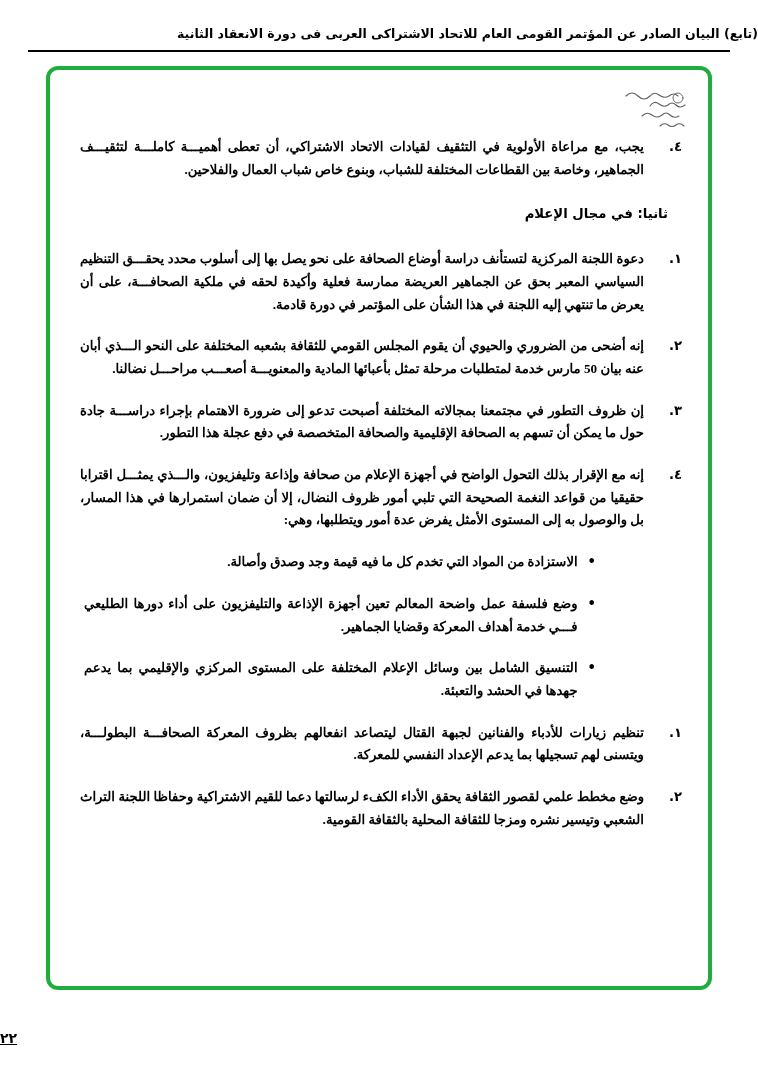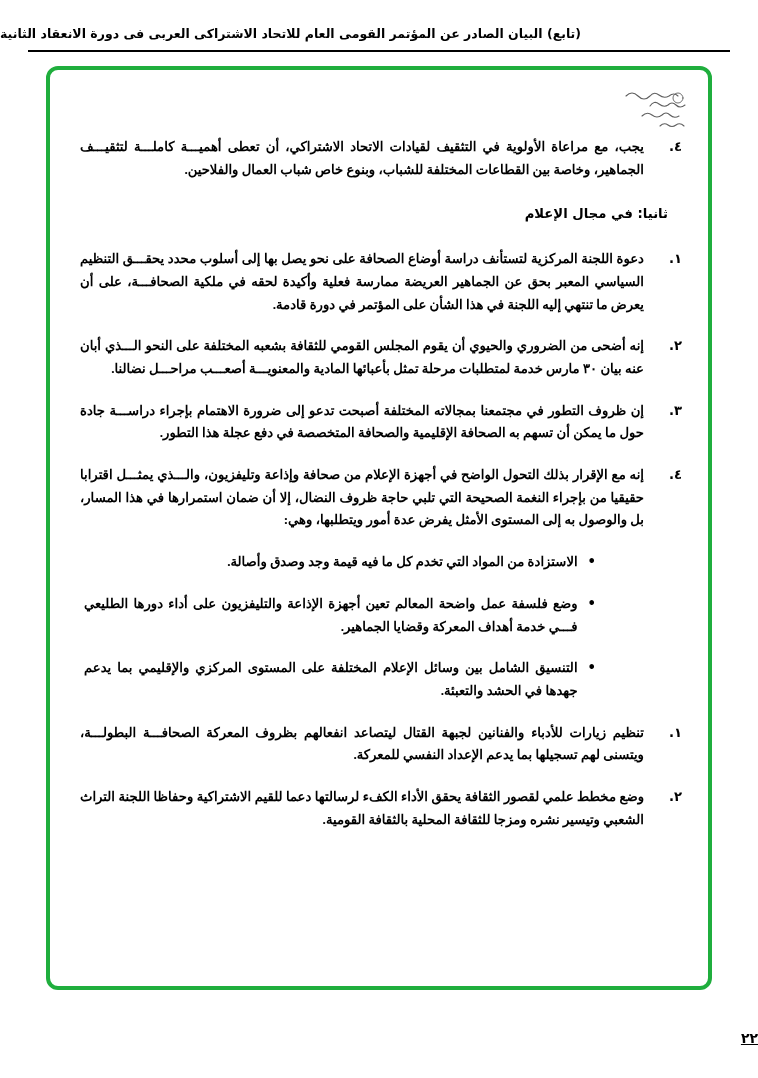--- a/index.html
+++ b/index.html
@@ -7,21 +7,21 @@
   html, body { width: 758px; background: #ffffff; }
   body {
     height: 1078px;
     position: relative;
     font-family: "DejaVu Sans", sans-serif;
     color: var(--ink);
     overflow: hidden;
   }
   .doc-header {
     padding-top: 26px;
-    text-align: left;
+    text-align: right;
     font-weight: bold;
     font-size: 12.5px;
     letter-spacing: 0.2px;
   }
   .header-rule {
     border: none;
     border-top: 2px solid #000;
     margin: 9px 28px 0 28px;
   }
   .green-box {
@@ -73,21 +73,21 @@
     gap: 10px;
     margin: 0 86px 19px 4px;
   }
   .bullet-row .marker { flex: 0 0 auto; }
   .bullet-row .txt { flex: 1 1 auto; font-family: Liberation Serif, serif; }
   .page-number {
     position: absolute;
     left: 0;
     right: 0;
     top: 1030px;
-    text-align: right;
+    text-align: left;
     font-weight: bold;
     font-size: 14px;
     text-decoration: underline;
   }
 </style>
 </head>
 <body>
 
 <div class="doc-header" dir="rtl">(تابع) البيان الصادر عن المؤتمر القومى العام للاتحاد الاشتراكى العربى فى دورة الانعقاد الثانية</div>
 <hr class="header-rule">
@@ -113,31 +113,31 @@
 
     <div class="section-title">ثانيا: في مجال الإعلام</div>
 
     <div class="item">
       <span class="num">١.</span>
       <div class="txt">دعوة اللجنة المركزية لتستأنف دراسة أوضاع الصحافة على نحو يصل بها إلى أسلوب محدد يحقـــق التنظيم السياسي المعبر بحق عن الجماهير العريضة ممارسة فعلية وأكيدة لحقه في ملكية الصحافـــة، على أن يعرض ما تنتهي إليه اللجنة في هذا الشأن على المؤتمر في دورة قادمة.</div>
     </div>
 
     <div class="item">
       <span class="num">٢.</span>
-      <div class="txt">إنه أضحى من الضروري والحيوي أن يقوم المجلس القومي للثقافة بشعبه المختلفة على النحو الـــذي أبان عنه بيان ٣٠ مارس خدمة لمتطلبات مرحلة تمثل بأعبائها المادية والمعنويـــة أصعـــب مراحـــل نضالنا.</div>
+      <div class="txt">إنه أضحى من الضروري والحيوي أن يقوم المجلس القومي للثقافة بشعبه المختلفة على النحو الـــذي أبان عنه بيان 50 مارس خدمة لمتطلبات مرحلة تمثل بأعبائها المادية والمعنويـــة أصعـــب مراحـــل نضالنا.</div>
     </div>
 
     <div class="item">
       <span class="num">٣.</span>
       <div class="txt">إن ظروف التطور في مجتمعنا بمجالاته المختلفة أصبحت تدعو إلى ضرورة الاهتمام بإجراء دراســـة جادة حول ما يمكن أن تسهم به الصحافة الإقليمية والصحافة المتخصصة في دفع عجلة هذا التطور.</div>
     </div>
 
     <div class="item">
       <span class="num">٤.</span>
-      <div class="txt">إنه مع الإقرار بذلك التحول الواضح في أجهزة الإعلام من صحافة وإذاعة وتليفزيون، والـــذي يمثـــل اقترابا حقيقيا من بإجراء النغمة الصحيحة التي تلبي حاجة ظروف النضال، إلا أن ضمان استمرارها في هذا المسار، بل والوصول به إلى المستوى الأمثل يفرض عدة أمور ويتطلبها، وهي:</div>
+      <div class="txt">إنه مع الإقرار بذلك التحول الواضح في أجهزة الإعلام من صحافة وإذاعة وتليفزيون، والـــذي يمثـــل اقترابا حقيقيا من قواعد النغمة الصحيحة التي تلبي أمور ظروف النضال، إلا أن ضمان استمرارها في هذا المسار، بل والوصول به إلى المستوى الأمثل يفرض عدة أمور ويتطلبها، وهي:</div>
     </div>
 
     <div class="bullet-row">
       <span class="marker">•</span>
       <div class="txt">الاستزادة من المواد التي تخدم كل ما فيه قيمة وجد وصدق وأصالة.</div>
     </div>
 
     <div class="bullet-row">
       <span class="marker">•</span>
       <div class="txt">وضع فلسفة عمل واضحة المعالم تعين أجهزة الإذاعة والتليفزيون على أداء دورها الطليعي فـــي خدمة أهداف المعركة وقضايا الجماهير.</div>

